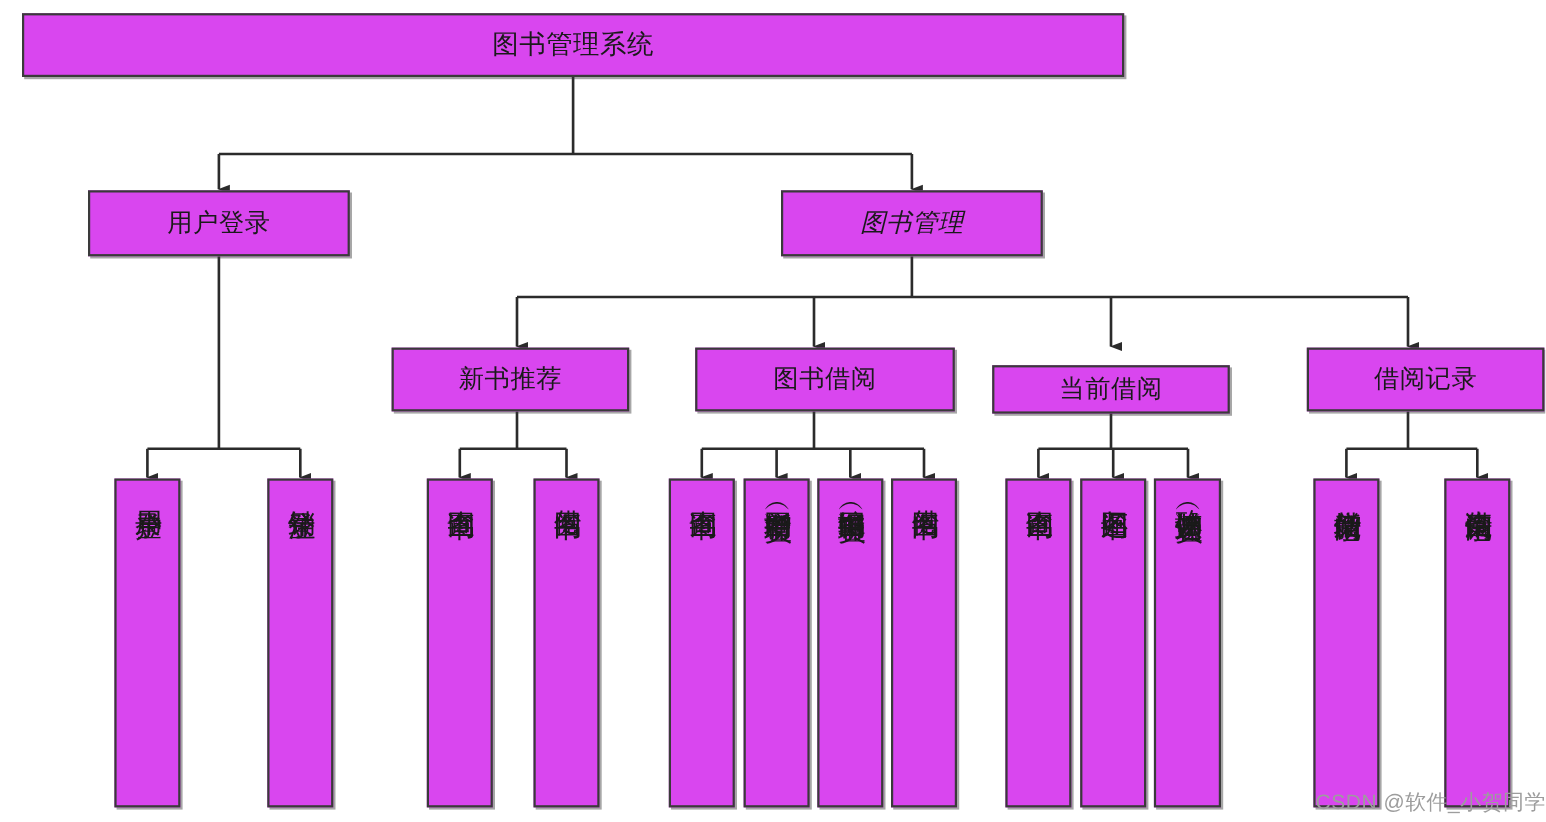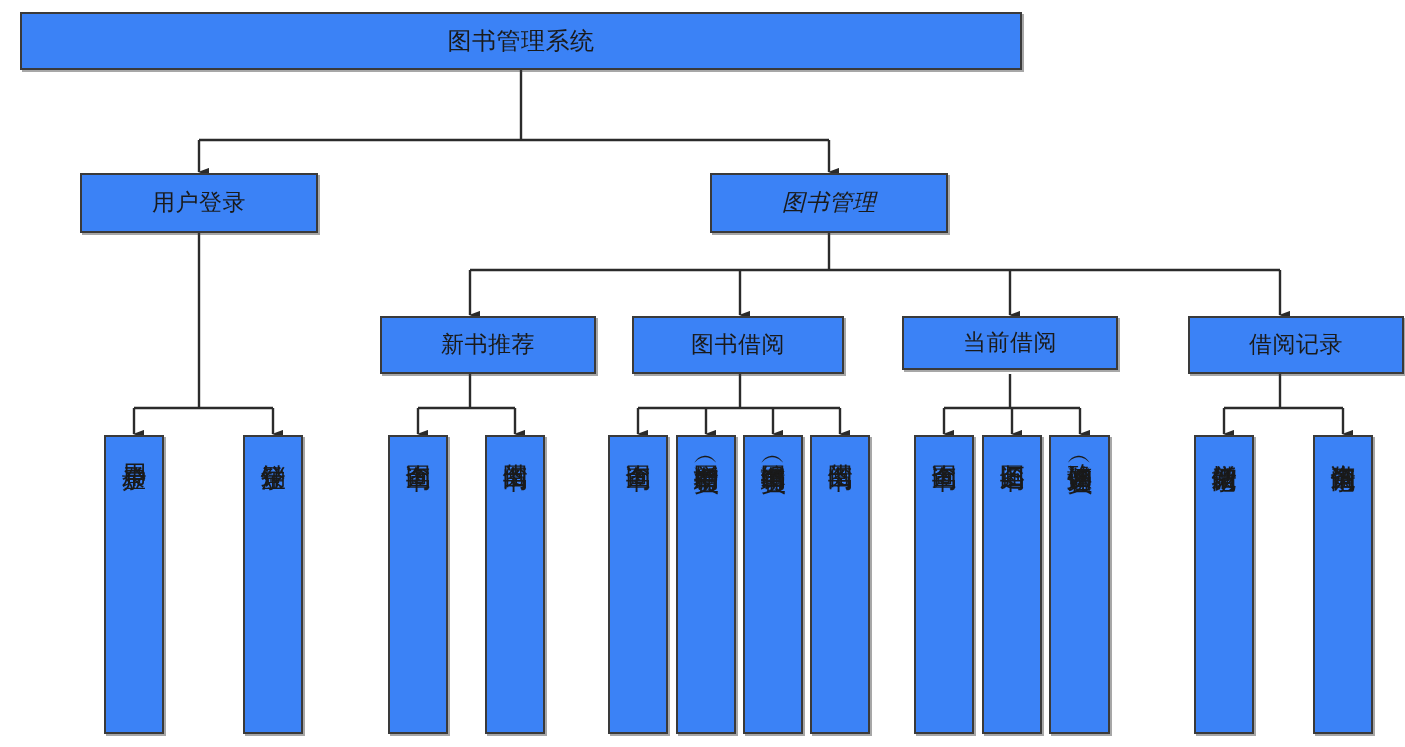--- a/index.html
+++ b/index.html
@@ -23,21 +23,21 @@
     position: absolute;
     left: 0;
     top: 0;
     width: 1405px;
     height: 747px;
     pointer-events: none;
   }
   .node {
     position: absolute;
     box-sizing: border-box;
-    background: #3b82f6;
+    background: #d946ef;
     border: 2px solid #3a3a3a;
     box-shadow: 2px 2px 0 rgba(60,60,60,0.45);
     display: flex;
     align-items: center;
     justify-content: center;
     z-index: 2;
   }
   .node .label {
     display: block;
     text-align: center;
@@ -125,27 +125,27 @@
   <div id="nodes-layer">
       <div class="node horizontal root" style="left: 20px; top: 12px; width: 1002px; height: 58px;">
         <span class="label">图书管理系统</span>
       </div>
       <div class="node horizontal" style="left: 80px; top: 173px; width: 238px; height: 60px;">
         <span class="label">用户登录</span>
       </div>
       <div class="node horizontal" style="left: 710px; top: 173px; width: 238px; height: 60px; font-style: italic;">
         <span class="label">图书管理</span>
       </div>
-      <div class="node horizontal" style="left: 380px; top: 316px; width: 216px; height: 58px;">
+      <div class="node horizontal" style="left: 356px; top: 316px; width: 216px; height: 58px;">
         <span class="label">新书推荐</span>
       </div>
-      <div class="node horizontal" style="left: 632px; top: 316px; width: 212px; height: 58px;">
+      <div class="node horizontal" style="left: 632px; top: 316px; width: 236px; height: 58px;">
         <span class="label">图书借阅</span>
       </div>
-      <div class="node horizontal" style="left: 902px; top: 316px; width: 216px; height: 54px;">
+      <div class="node horizontal" style="left: 902px; top: 332px; width: 216px; height: 44px;">
         <span class="label">当前借阅</span>
       </div>
       <div class="node horizontal" style="left: 1172px; top: 316px; width: 216px; height: 58px; margin-left: 16px;">
         <span class="label">借阅记录</span>
       </div>
       <div class="node vertical" style="left: 104px; top: 435px; width: 60px; height: 299px;">
         <span class="label">用户登录</span>
       </div>
       <div class="node vertical" style="left: 243px; top: 435px; width: 60px; height: 299px;">
         <span class="label">注销登录</span>
@@ -178,14 +178,15 @@
         <span class="label">确认归还（管理员）</span>
       </div>
       <div class="node vertical" style="left: 1194px; top: 435px; width: 60px; height: 299px;">
         <span class="label">新增借阅记录</span>
       </div>
       <div class="node vertical" style="left: 1313px; top: 435px; width: 60px; height: 299px;">
         <span class="label">查询借阅记录</span>
       </div>
     </div>
 
+  <div class="watermark" style="left:1196px; top:716px;">CSDN @软件_小贺同学</div>
 
 </div>
 
 </body></html>

